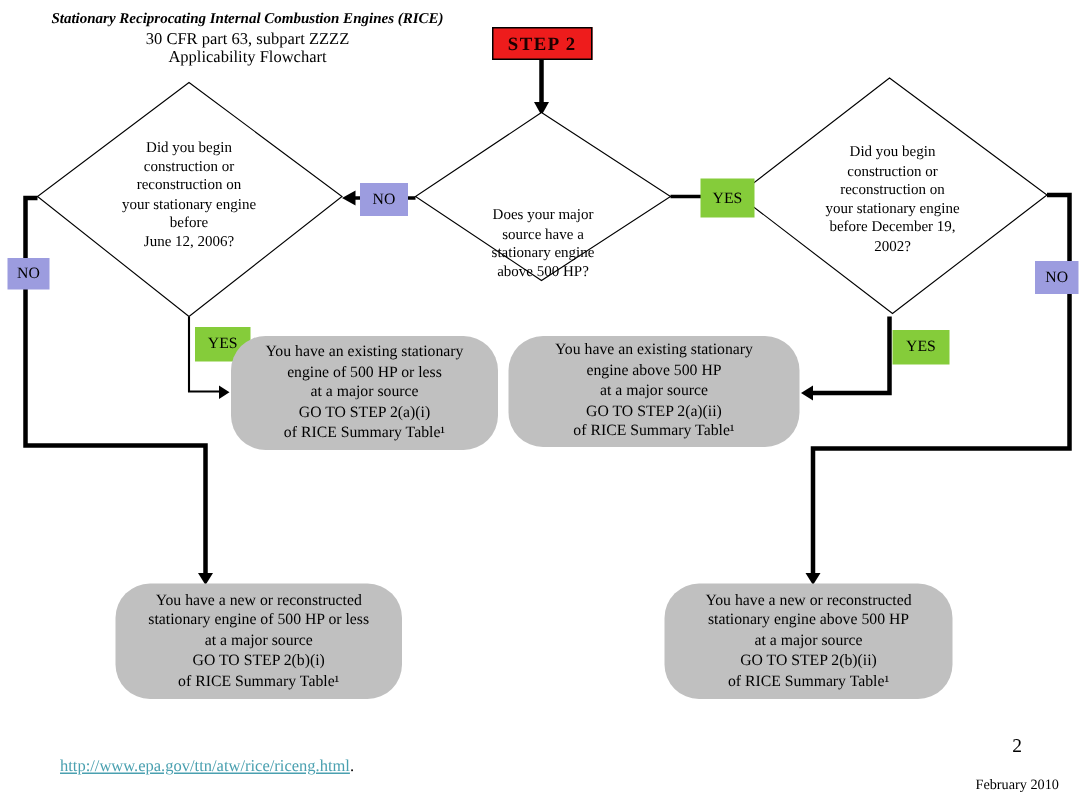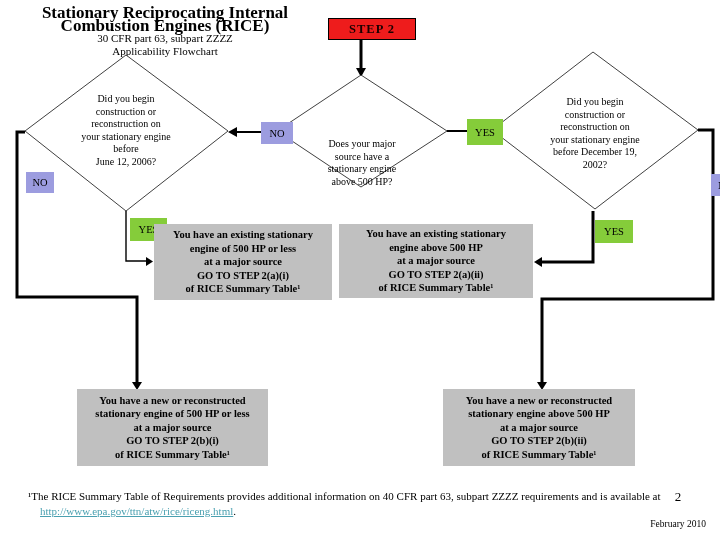--- a/index.html
+++ b/index.html
@@ -3,57 +3,58 @@
 <meta charset="utf-8">
 <style>
   html,body{margin:0;padding:0;}
   body{
     width:720px;height:540px;position:relative;overflow:hidden;
     background:#ffffff;font-family:"Liberation Serif", serif;color:#000;
   }
   .abs{position:absolute;}
   
   .title-block{left:5px;top:7px;width:320px;text-align:center;line-height:12.5px;}
-  .title-line1{font-size:17px;font-weight:bold;}
+  .title-line1{font-size:10px;font-weight:bold;font-style:italic;}
   .title-line2,.title-line3{font-size:11px;}
   
   .step-badge{
-    left:328px;top:18px;width:88px;height:22px;
+    left:328px;top:18px;width:67px;height:22px;
     background:var(--step-red);border:1.5px solid #000;box-sizing:border-box;
     display:flex;align-items:center;justify-content:center;
     font-weight:bold;font-size:12.5px;letter-spacing:1px;color:#1c0000;
   }
   
   .flow-svg{left:0;top:0;}
   
   .diamond-text{
     text-align:center;font-size:10px;line-height:12.5px;white-space:pre-line;
   }
   .dt-left{left:46px;top:93px;width:160px;}
   .dt-center{left:297px;top:105px;width:130px;margin-top:33px;}
   .dt-right{left:515px;top:96px;width:160px;}
   
   .tag{
     display:flex;align-items:center;justify-content:center;
     font-size:10.5px;box-sizing:border-box;
   }
-  .tag-no{background:var(--no-fill);margin-left:21px;}
+  .tag-no{background:var(--no-fill);}
   .tag-yes{background:var(--yes-fill);margin-left:20px;}
   .no-mid{left:240px;top:122px;width:32px;height:22px;}
   .yes-mid{left:447px;top:119px;width:36px;height:26px;}
   .no-far-left{left:5px;top:172px;width:28px;height:21px;}
   .no-far-right{left:690px;top:174px;width:29px;height:22px;}
   .yes-left{left:110px;top:218px;width:37px;height:23px;}
   .yes-right{left:575px;top:220px;width:38px;height:23px;}
   
   .outcome{
     background:var(--outcome-gray);
     display:flex;align-items:center;justify-content:center;text-align:center;
-    font-weight:bold;font-size:10.5px;line-height:13.5px;white-space:pre-line;
+    font-weight:normal;font-size:10.5px;line-height:13.5px;white-space:pre-line;
     box-sizing:border-box;
+    border-radius:23px;
   }
   .ob-existing-small{left:154px;top:224px;width:178px;height:76px;}
   .ob-existing-large{left:339px;top:224px;width:194px;height:74px;}
   .ob-new-small{left:77px;top:389px;width:191px;height:77px;}
   .ob-new-large{left:443px;top:389px;width:192px;height:77px;}
   
   .footnote{left:28px;top:489px;width:645px;font-size:11px;line-height:15px;}
   .footnote-link{color:var(--link-teal);text-decoration:underline;cursor:pointer;padding-left:12px;}
   .page-number{left:668px;top:489px;width:20px;font-size:13px;text-align:center;}
   .date-label{left:628px;top:519px;width:78px;font-size:9.5px;text-align:right;}
@@ -137,18 +138,18 @@
 at a major source
 GO TO STEP 2(b)(i)
 of RICE Summary Table¹</div>
 <div class="abs outcome ob-new-large">You have a new or reconstructed
 stationary engine above 500 HP
 at a major source
 GO TO STEP 2(b)(ii)
 of RICE Summary Table¹</div>
 
 <div class="abs footnote">
-  <span>¹The RICE Summary Table of Requirements provides additional information on 40 CFR part 63, subpart ZZZZ requirements and is available at</span><br>
+  <br>
   <span class="footnote-link">http://www.epa.gov/ttn/atw/rice/riceng.html</span><span>.</span>
 </div>
 
 <div class="abs page-number">2</div>
 <div class="abs date-label">February 2010</div>
 
 </body></html>

